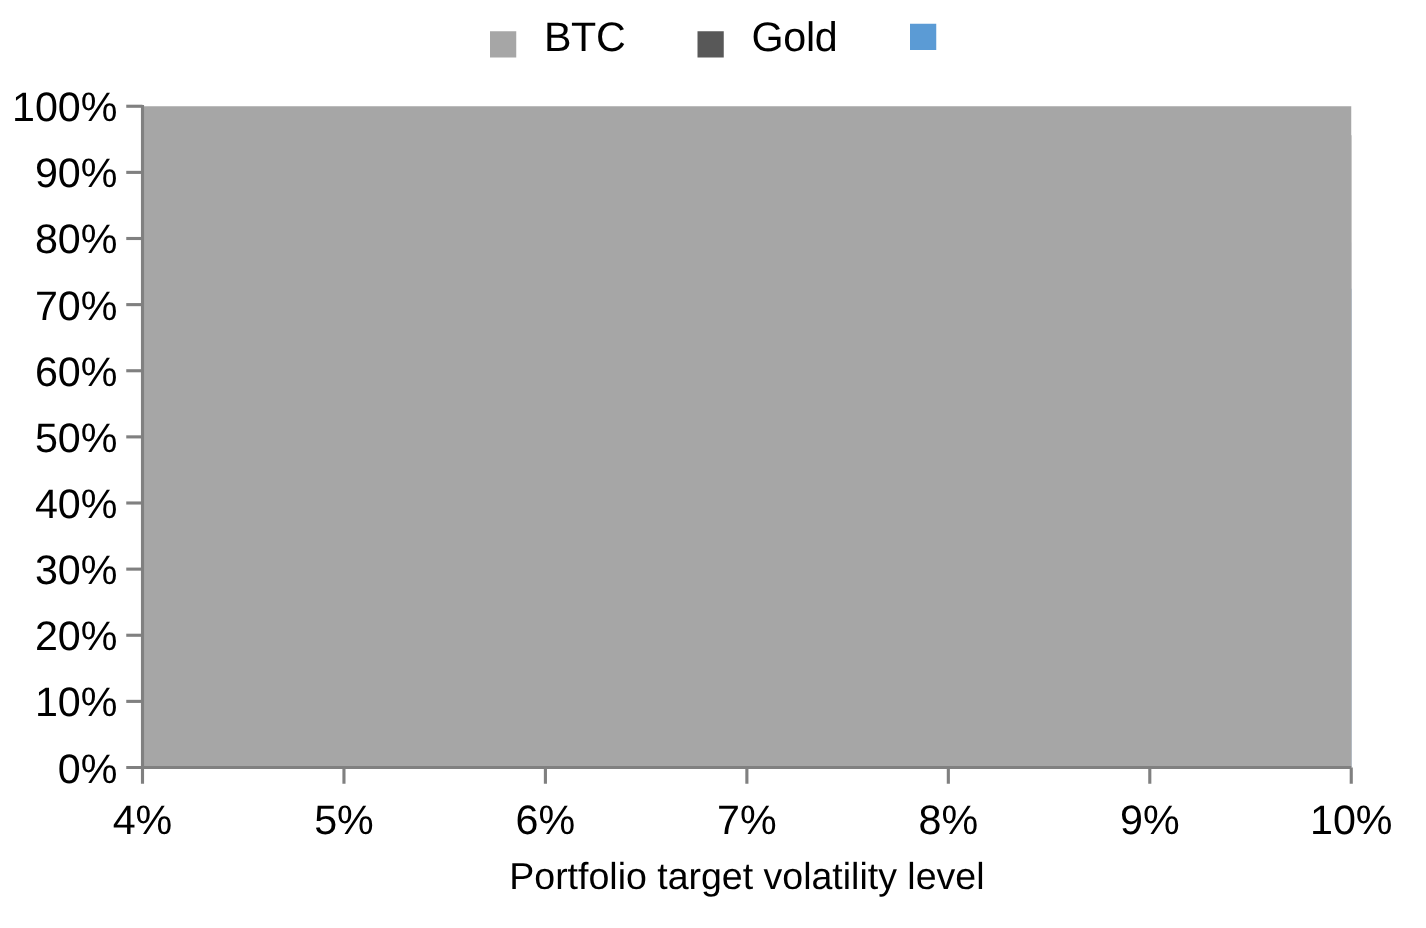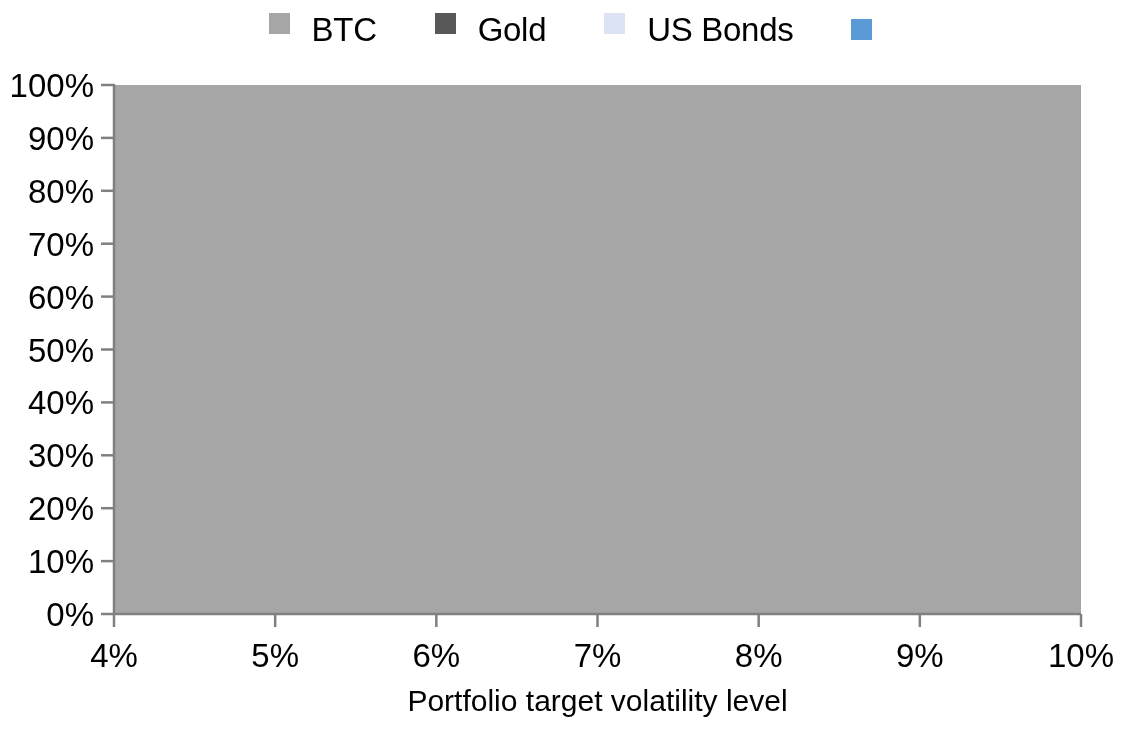--- a/index.html
+++ b/index.html
@@ -28,21 +28,21 @@
     height: 46px;
     display: flex;
     flex-direction: row;
     justify-content: center;
     align-items: center;
     gap: 58px;
   }
   .legend-item {
     display: flex;
     flex-direction: row;
-    align-items: flex-start;
+    align-items: flex-end;
     gap: 22px;
   }
   .legend-swatch {
     width: 21px;
     height: 21px;
     display: block;
     flex: 0 0 auto;
   }
   .legend-label {
     font-size: 33px;
@@ -81,24 +81,20 @@
 <div id="chart-root">
 
   <div id="legend">
     <div class="legend-item">
       <span class="legend-swatch" style="background:#A6A6A6;"></span>
       <span class="legend-label">BTC</span>
     </div>
     <div class="legend-item">
       <span class="legend-swatch" style="background:#585858;"></span>
       <span class="legend-label">Gold</span>
-    </div>
-    <div class="legend-item">
-      <span class="legend-swatch" style="background:#DCE3F2;"></span>
-      <span class="legend-label">US Bonds</span>
     </div>
     <div class="legend-item">
       <span class="legend-swatch" style="background:#5B9BD5;"></span>
     </div>
   </div>
 
   <div id="plot-wrap">
     <svg id="plot-svg" width="1141" height="742" viewBox="0 0 1141 742">
 
       <g>

